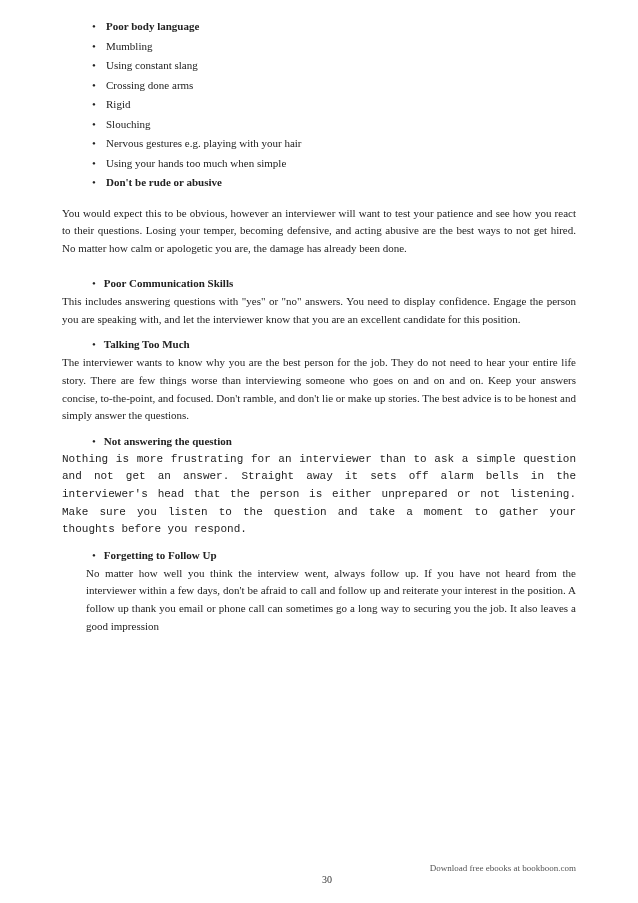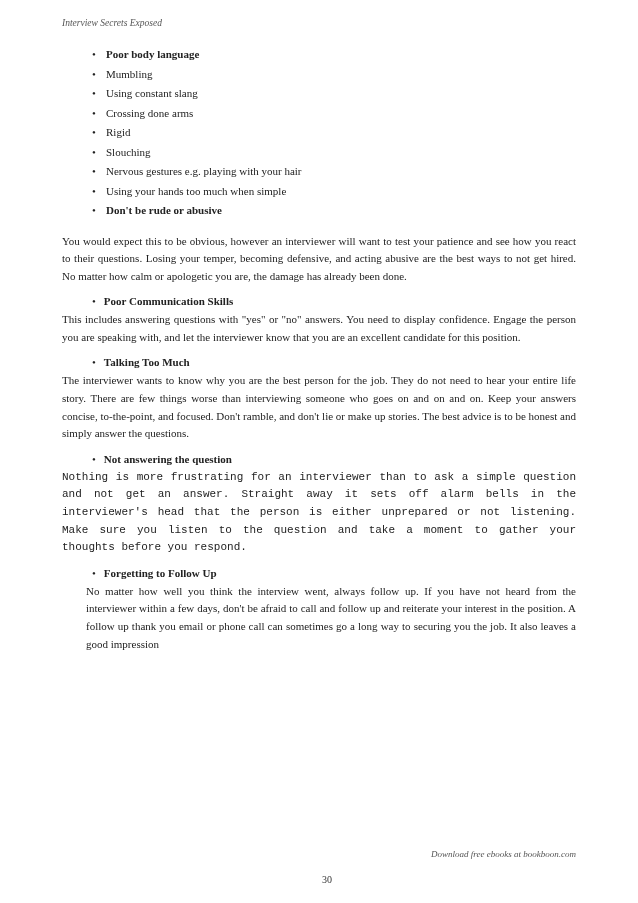--- a/index.html
+++ b/index.html
@@ -48,54 +48,50 @@
     .bullet-list li::before {
       content: '•';
       position: absolute;
       left: 0;
       top: 0;
     }
 
     .paragraph {
       font-size: 11px;
       line-height: 1.6;
-      margin-bottom: 10px;
+      margin-bottom: 20px;
       text-align: justify;
     }
 
     .footer {
       position: absolute;
       bottom: 18px;
       left: 16px;
       right: 0;
       text-align: center;
     }
 
     .footer-right {
       position: absolute;
-      bottom: 44px;
+      bottom: 30px;
       right: 62px;
       font-size: 9px;
       color: #555;
-      font-style: italic;
     }
 
     .page-number {
       font-size: 10px;
       color: #333;
     }
   </style>
 </head>
 <body>
 
 <div class="page">
 
-  <div class="header">
-    <span>Interview Secrets Exposed</span>
-  </div>
 
   <ul class="bullet-list">
 
   <li><strong>Poor body language</strong></li>
       <li>Mumbling</li>
       <li>Using constant slang</li>
       <li>Crossing done arms</li>
       <li>Rigid</li>
       <li>Slouching</li>
       <li>Nervous gestures e.g. playing with your hair</li>

